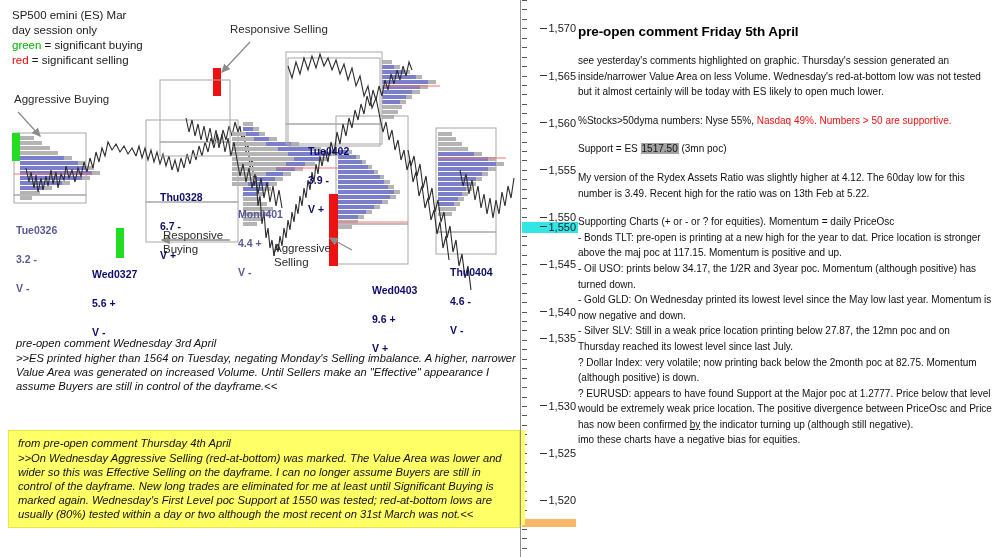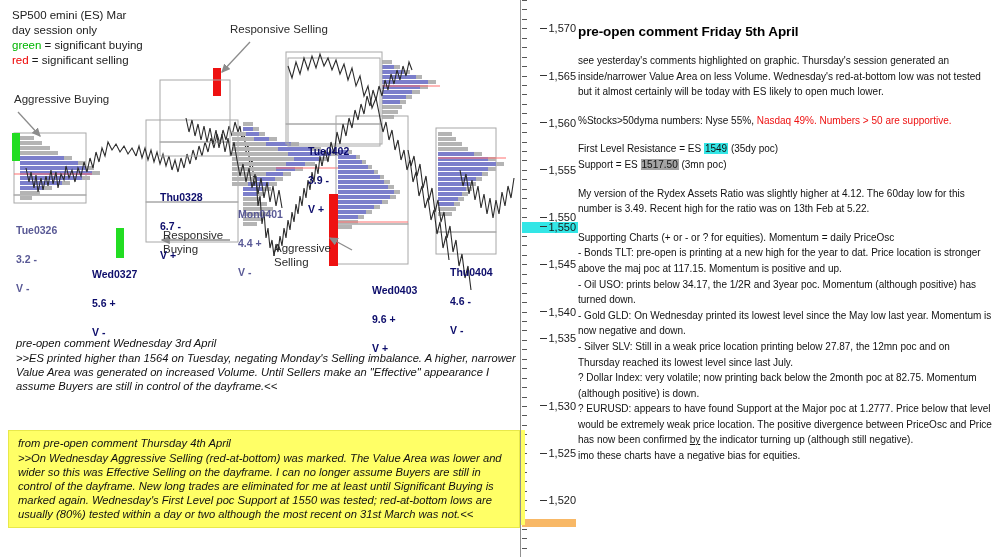--- a/index.html
+++ b/index.html
@@ -538,21 +538,20 @@
       <div style="position: absolute; left: 0px; top: 430px; width: 4px; height: 95px; background: rgb(255, 255, 102);"></div>
     </div>
 
   <div id="text-panel">
     <h1>pre-open comment Friday 5th April</h1>
 
     <p class="para">see yesterday's comments highlighted on graphic. Thursday's session generated an inside/narrower Value Area on less Volume. Wednesday's red-at-bottom low was not tested but it almost certainly will be today with ES likely to open much lower.</p>
 
     <p class="para"><span>%Stocks&gt;50dyma numbers: Nyse 55%, </span><span class="red">Nasdaq 49%.  Numbers &gt; 50 are supportive.</span></p>
 
-    <p class="para tight"><span>First Level Resistance = ES </span><span class="hl-cyan">1549</span><span> (35dy poc)</span></p>
     <p class="para"><span>Support = ES </span><span class="hl-orange">1517.50</span><span> (3mn poc)</span></p>
 
     <p class="para">My version of the Rydex Assets Ratio was slightly higher at 4.12. The 60day low for this number is 3.49.  Recent high for the ratio was on 13th Feb at 5.22.</p>
 
     <p class="para tight">Supporting Charts (+ or - or ? for equities). Momentum = daily PriceOsc</p>
     <p class="para tight">- Bonds TLT: pre-open is printing at a new high for the year to dat.  Price location is stronger above the maj poc at 117.15. Momentum is positive and up.</p>
     <p class="para tight">- Oil USO: prints below 34.17, the 1/2R and 3year poc. Momentum (although positive) has turned down.</p>
     <p class="para tight">- Gold  GLD: On Wednesday printed its lowest level since the May low last year.  Momentum  is now negative and down.</p>
     <p class="para tight">- Silver SLV: Still in a weak price location printing below 27.87, the 12mn poc and on Thursday reached its lowest level since last July.</p>
     <p class="para tight">? Dollar Index: very volatile; now printing back below the 2month poc at 82.75. Momentum (although positive) is down.</p>

